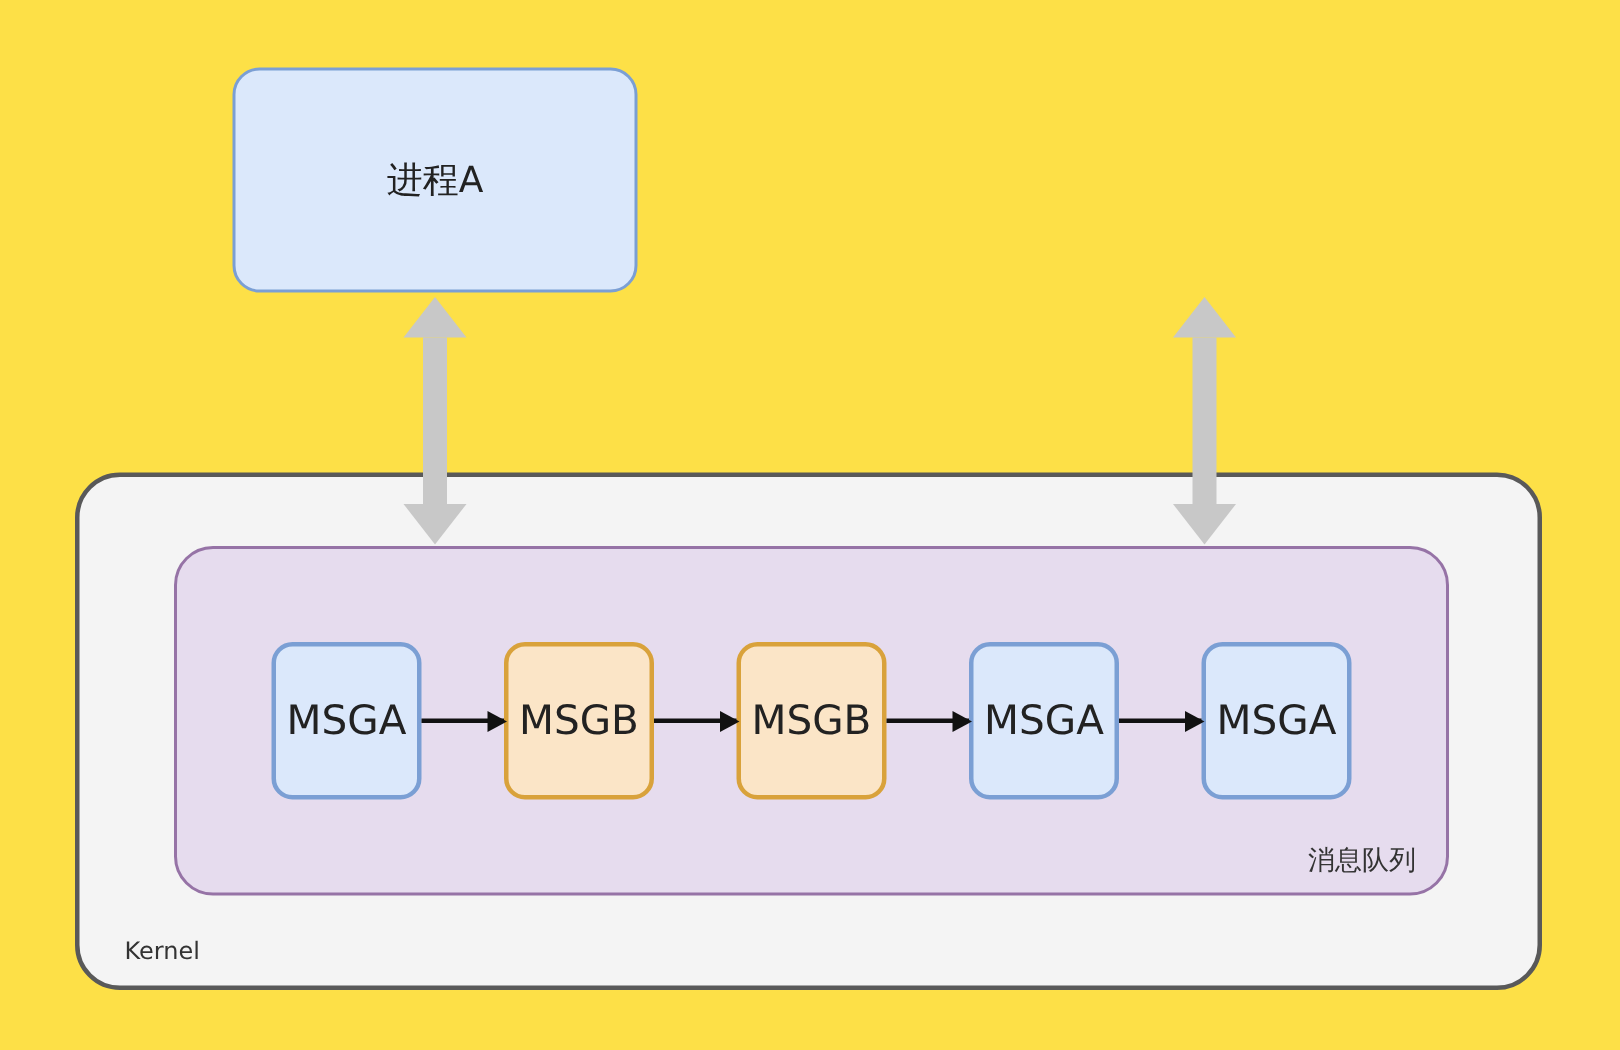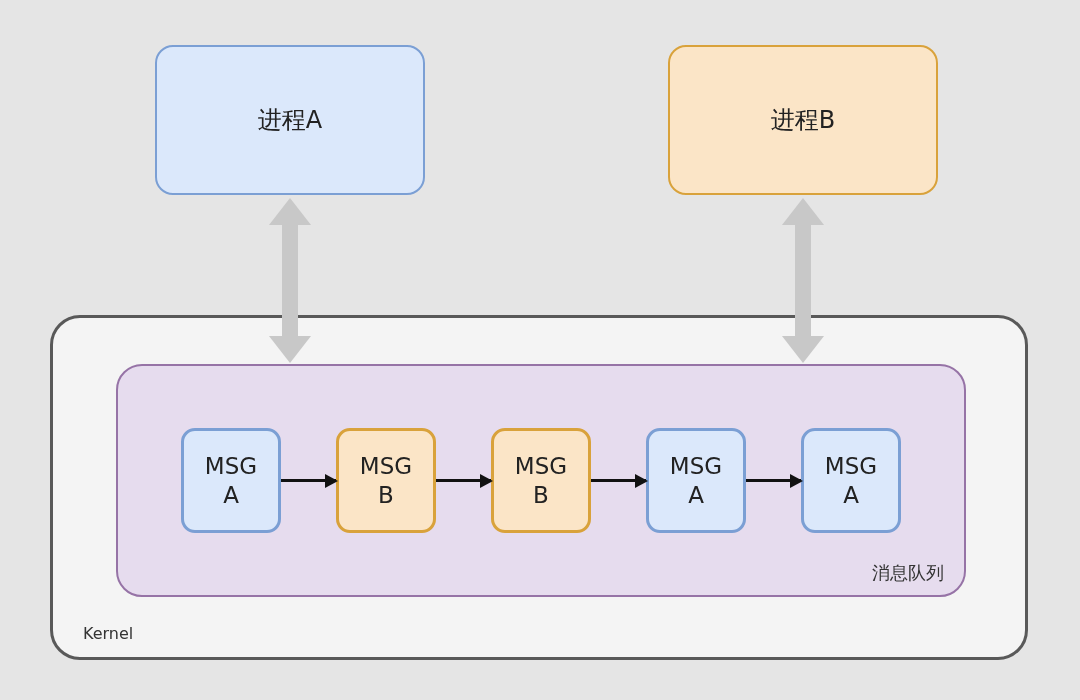--- a/index.html
+++ b/index.html
@@ -18,21 +18,21 @@
   * { margin: 0; padding: 0; box-sizing: border-box; }
   html, body { background: #ffffff; }
   body {
     font-family: "DejaVu Sans", "Liberation Sans", sans-serif;
     color: var(--text-color);
   }
   .canvas {
     position: relative;
     width: 1080px;
     height: 700px;
-    background: #e5e5e5;
+    background: #fde047;
     overflow: hidden;
   }
 
   
   .process-box {
     position: absolute;
     width: 270px;
     height: 150px;
     border-radius: 18px;
     border: 2px solid;
@@ -94,24 +94,24 @@
     display: flex;
     align-items: center;
     justify-content: center;
   }
   .msg-box {
     width: 100px;
     height: 105px;
     border-radius: 14px;
     border: 3px solid;
     display: flex;
-    flex-direction: column;
+    flex-direction: row;
     align-items: center;
     justify-content: center;
-    font-size: 23px;
+    font-size: 27px;
     line-height: 1.25;
     flex: 0 0 auto;
   }
   .msg-blue {
     background: var(--blue-fill);
     border-color: var(--blue-border);
   }
   .msg-orange {
     background: var(--orange-fill);
     border-color: var(--orange-border);
@@ -166,23 +166,20 @@
 </style>
 </head>
 <body>
 
 <div class="canvas">
 
   <div class="process-box process-a">
     <span>进程A</span>
   </div>
 
-  <div class="process-box process-b">
-    <span>进程B</span>
-  </div>
 
   <div class="kernel">
 
     <div class="queue">
       <div class="queue-row">
           <div class="msg-box msg-blue">
             <span>MSG</span>
             <span>A</span>
           </div>
           <div class="queue-arrow"></div>

